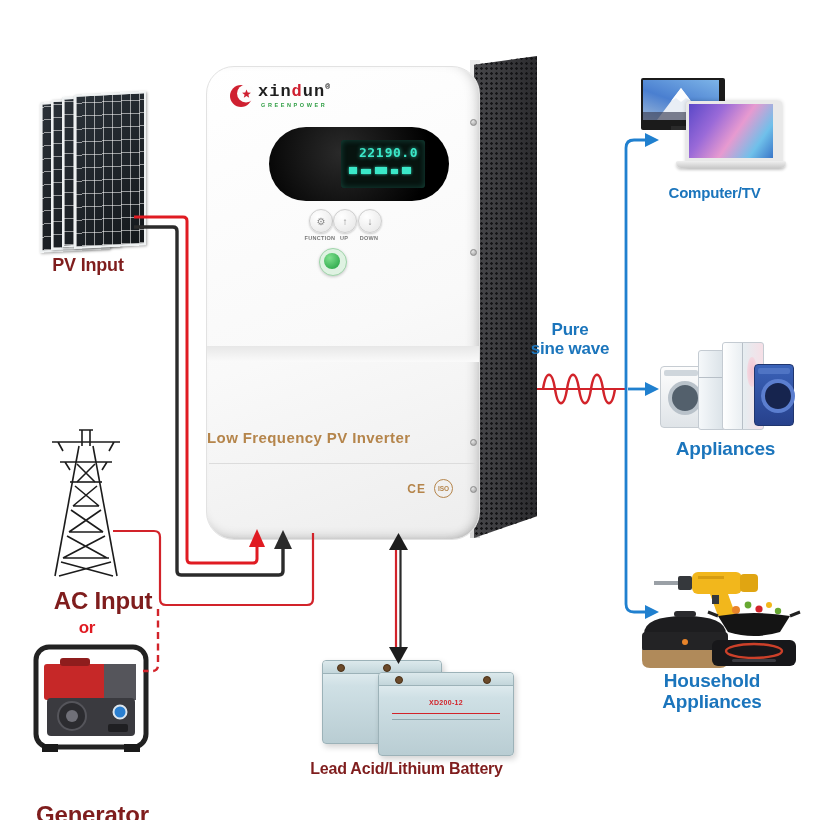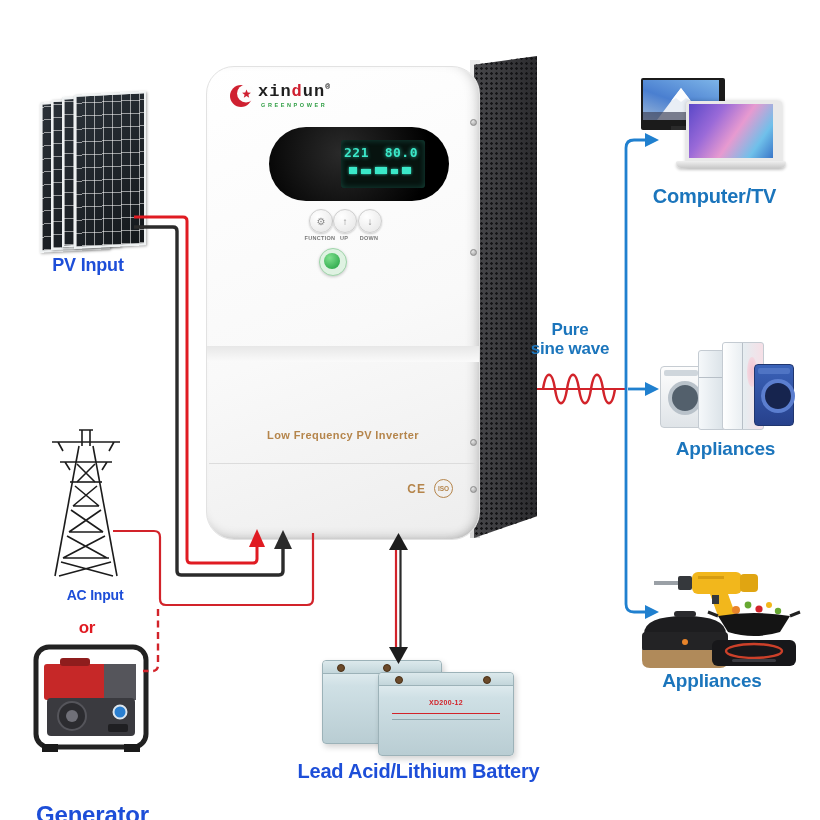--- a/index.html
+++ b/index.html
@@ -1,19 +1,19 @@
 <!DOCTYPE html>
 <html><head>
 <meta charset="utf-8">
 <style>
   html,body{margin:0;padding:0;background:#fff;}
   #scene{position:relative;width:820px;height:820px;background:#fff;overflow:hidden;
          font-family:"Liberation Sans",sans-serif;}
   .abs{position:absolute;}
-  .lbl{position:absolute;font-weight:bold;color:#1d4ed8;text-align:center;
+  .lbl{position:absolute;font-weight:bold;color:#7f1d1d;text-align:center;
        letter-spacing:-0.2px;line-height:1.12;}
   .lbl.blue{color:#1b75bc;}
   .lbl.red{color:#e01a22;}
 
   
   #pv-array{left:40px;top:94px;width:104px;height:154px;transform:skewY(-3deg);}
   .pv-panel{position:absolute;width:66px;height:146px;border:2px solid #eef1f2;
     box-shadow:1px 1px 3px rgba(0,0,0,.35);
     background-image:
       repeating-linear-gradient(90deg, rgba(255,255,255,.55) 0 1px, transparent 1px 9px),
@@ -42,39 +42,39 @@
     color:#1f1f1f;letter-spacing:1px;line-height:1;}
   #brand-text .accent{color:#cf2030;}
   #brand-text sup{font-size:8px;}
   #brand-sub{font-size:5.5px;letter-spacing:2.6px;color:#2f9e44;font-weight:bold;margin-top:2px;padding-left:3px;}
 
   #lcd-panel{position:absolute;left:62px;top:60px;width:180px;height:74px;border-radius:37px;
     background:radial-gradient(circle at 40% 35%,#2a2a2a,#000 75%);}
   #lcd-screen{position:absolute;left:72px;top:13px;width:84px;height:48px;border-radius:3px;
     background:#07130f;box-shadow:inset 0 0 6px rgba(61,232,201,.25);
     color:#3be8c9;font-family:"DejaVu Sans Mono",monospace;}
-  .lcd-row{display:flex;justify-content:space-between;padding:5px 7px 0 3px;
+  .lcd-row{display:flex;justify-content:space-between;padding:5px 7px 0 18px;
     font-size:13px;font-weight:bold;letter-spacing:.5px;text-shadow:0 0 4px rgba(59,232,201,.8);}
   .lcd-icons{display:flex;gap:4px;padding:7px 0 0 8px;}
   .lcd-icons span{display:inline-block;background:#3be8c9;box-shadow:0 0 3px rgba(59,232,201,.9);}
 
   .btn{position:absolute;width:22px;height:22px;border-radius:50%;
     background:radial-gradient(circle at 35% 30%,#ffffff,#e4e4e4);
     border:1px solid #cfcfcf;box-shadow:0 1px 2px rgba(0,0,0,.2);
     display:flex;align-items:center;justify-content:center;
     font-size:10px;color:#8a8a8a;}
   .btn-lbl{position:absolute;width:46px;text-align:center;font-size:5.5px;color:#777;
     font-weight:bold;letter-spacing:.3px;}
   #power-btn{position:absolute;left:112px;top:181px;width:26px;height:26px;border-radius:50%;
     background:#dff2e2;border:1px solid #9fd6aa;box-shadow:0 1px 3px rgba(0,0,0,.2);}
   #power-btn::after{content:"";position:absolute;left:4px;top:4px;width:16px;height:16px;border-radius:50%;
     background:radial-gradient(circle at 35% 30%,#7fe08e,#1e9e3e);}
 
-  #product-name{position:absolute;left:0;top:362px;width:100%;text-align:center;
-    font-size:11px;font-weight:bold;color:#b5854b;letter-spacing:.4px;}
+  #product-name{position:absolute;left:0;top:362px;width:100%;
+    font-size:15px;font-weight:bold;color:#b5854b;letter-spacing:.4px;}
   #marks{position:absolute;right:26px;top:412px;display:flex;align-items:center;gap:8px;color:#b5854b;}
   #ce-mark{font-size:12px;font-weight:bold;letter-spacing:1px;}
   #iso-mark{width:17px;height:17px;border:1.4px solid #b5854b;border-radius:50%;
     font-size:6.5px;font-weight:bold;display:flex;align-items:center;justify-content:center;}
   .screw{position:absolute;left:263px;width:5px;height:5px;border-radius:50%;
     background:radial-gradient(circle at 35% 30%,#e6e6e6,#9a9a9a);border:1px solid #8c8c8c;}
 
   
   .battery{position:absolute;border:1px solid #9cb2b8;border-radius:4px;
     background:linear-gradient(180deg,#eef5f7 0%,#cfe0e5 30%,#b9cdd3 100%);
@@ -127,21 +127,21 @@
       <path d="M6,18 L74,18 M12,18 l5,9 M68,18 l-5,9"></path>
       <path d="M14,38 L66,38 M19,38 l5,8 M61,38 l-5,8"></path>
       <path d="M24,58 L56,58"></path>
       <path d="M31,40 L49,58 M49,40 L31,58"></path>
       <path d="M29,62 L53,82 M51,62 L27,82 M27,82 L53,82"></path>
       <path d="M25,86 L57,108 M55,86 L23,108 M23,108 L57,108"></path>
       <path d="M21,112 L61,134 M59,112 L17,134 M17,134 L63,134"></path>
       <path d="M15,138 L67,152 M65,138 L13,152"></path>
     </g>
   </svg>
-  <div class="lbl" style="left:40px;top:588px;width:110px;font-size:14px;">AC Input</div>
+  <div class="lbl" style="left:48px;top:588px;width:110px;font-size:24px;">AC Input</div>
   <div class="lbl red" style="left:32px;top:618px;width:110px;font-size:17px;">or</div>
 
   <svg class="abs" style="left:30px;top:642px;" width="124" height="116" viewBox="0 0 124 116">
     <rect x="6" y="5" width="110" height="100" rx="13" fill="none" stroke="#222" stroke-width="5"></rect>
     <rect x="14" y="22" width="92" height="36" rx="3" fill="#c62828"></rect>
     <polygon points="74,22 106,22 106,58 74,58" fill="#55555b"></polygon>
     <rect x="30" y="16" width="30" height="8" rx="3" fill="#8f1d1d"></rect>
     <rect x="17" y="56" width="88" height="38" rx="4" fill="#3a3a3f"></rect>
     <circle cx="42" cy="74" r="14" fill="#2c2c30" stroke="#55555b" stroke-width="2"></circle>
     <circle cx="42" cy="74" r="6" fill="#707078"></circle>
@@ -167,21 +167,21 @@
       <div id="brand-text-wrap">
         <div id="brand-text"><span>xin</span><span class="accent">d</span><span>un</span><sup>®</sup></div>
         <div id="brand-sub">GREENPOWER</div>
       </div>
     </div>
 
     <div id="lcd-panel">
       <div id="lcd-screen">
         <div class="lcd-row">
           <span>221</span>
-          <span>80.0</span>
+          <span>90.0</span>
         </div>
         <div class="lcd-icons">
           <span style="width:8px;height:7px;"></span>
             <span style="width:10px;height:5px;margin-top:2px;"></span>
           <span style="width:12px;height:7px;"></span>
             <span style="width:7px;height:5px;margin-top:2px;"></span>
           <span style="width:9px;height:7px;"></span>
         </div>
       </div>
     </div>
@@ -210,37 +210,37 @@
       <div class="term" style="left:14px;"></div>
       <div class="term" style="left:60px;"></div>
   </div>
   <div class="battery abs" style="left:378px;top:672px;width:134px;height:82px;">
     <div class="lid"></div>
       <div class="term" style="left:16px;"></div>
       <div class="term" style="left:104px;"></div>
     <div class="batt-model">XD200-12</div>
     <div class="batt-line"></div>
   </div>
-  <div class="lbl" style="left:296px;top:760px;width:245px;font-size:20px;">Lead Acid/Lithium Battery</div>
+  <div class="lbl" style="left:284px;top:760px;width:245px;font-size:16px;">Lead Acid/Lithium Battery</div>
 
   <div id="tv" class="abs">
     <div class="screen">
       <svg width="76" height="40" viewBox="0 0 76 40">
         <polygon points="14,40 38,8 62,40" fill="#e9eef5"></polygon>
         <polygon points="28,21 38,8 48,21 43,18 38,22 33,18" fill="#fdfdfe"></polygon>
         <rect x="0" y="32" width="76" height="8" fill="#3c3f55" opacity=".65"></rect>
       </svg>
     </div>
     <div class="stand"></div>
   </div>
   <div id="laptop-screen" class="abs">
       <div class="screen"></div>
     </div>
   <div id="laptop-base" class="abs"></div>
-  <div class="lbl blue" style="left:632px;top:185px;width:165px;font-size:20px;">Computer/TV</div>
+  <div class="lbl blue" style="left:632px;top:185px;width:165px;font-size:15px;">Computer/TV</div>
 
   <div class="abs" style="left:650px;top:338px;width:145px;height:96px;">
     <div class="washer" style="left:10px;top:28px;width:40px;height:60px;background:linear-gradient(180deg,#fdfdfd,#dfe4e8);border:1px solid #c6ccd2;">
       <div style="position:absolute;left:3px;top:3px;width:34px;height:6px;background:#cfd6dc;border-radius:2px;"></div>
       <div class="door" style="left:7px;top:14px;width:26px;height:26px;border:4px solid #b9c2ca;background:#53606c;"></div>
     </div>
     <div class="fridge" style="left:48px;top:12px;width:26px;height:78px;background:linear-gradient(90deg,#f5f8fa,#d9e1e7);border:1px solid #c4cbd2;">
       <div style="position:absolute;left:0;top:26px;width:100%;height:1px;background:#b7bfc7;"></div>
     </div>
     <div class="fridge" style="left:72px;top:4px;width:40px;height:86px;background:linear-gradient(90deg,#ffffff,#e6ecf0 55%,#f6dfe6);border:1px solid #c4cbd2;">
@@ -280,20 +280,21 @@
         <circle cx="63" cy="9" r="3" fill="#f2b71c"></circle>
       <circle cx="72" cy="15" r="3.2" fill="#67a832"></circle>
       <path d="M12,20 Q48,14 84,20 L74,36 Q48,44 22,36 Z" fill="#141414"></path>
       <path d="M12,20 L2,16 M84,20 L94,16" stroke="#222" stroke-width="3"></path>
       <rect x="6" y="44" width="84" height="26" rx="6" fill="#17171a"></rect>
       <ellipse cx="48" cy="55" rx="28" ry="7" fill="none" stroke="#e0452b" stroke-width="2.4" opacity=".9"></ellipse>
       <rect x="26" y="63" width="44" height="3" rx="1.5" fill="#3a3a40"></rect>
     </svg>
   </div>
   <div class="lbl blue" style="left:632px;top:670px;width:160px;font-size:19px;">
+    <div>Household</div>
     <div>Appliances</div>
   </div>
 
   <div class="lbl blue" style="left:510px;top:320px;width:120px;font-size:17px;">
     <div>Pure</div>
     <div>sine wave</div>
   </div>
 
   <svg id="wires" class="abs">
     <path d="M134,217 L183,217 Q187,217 187,221 L187,559 Q187,563 191,563 L253,563 Q257,563 257,559 L257,545" fill="none" stroke="#e01b22" stroke-width="3"></path>

